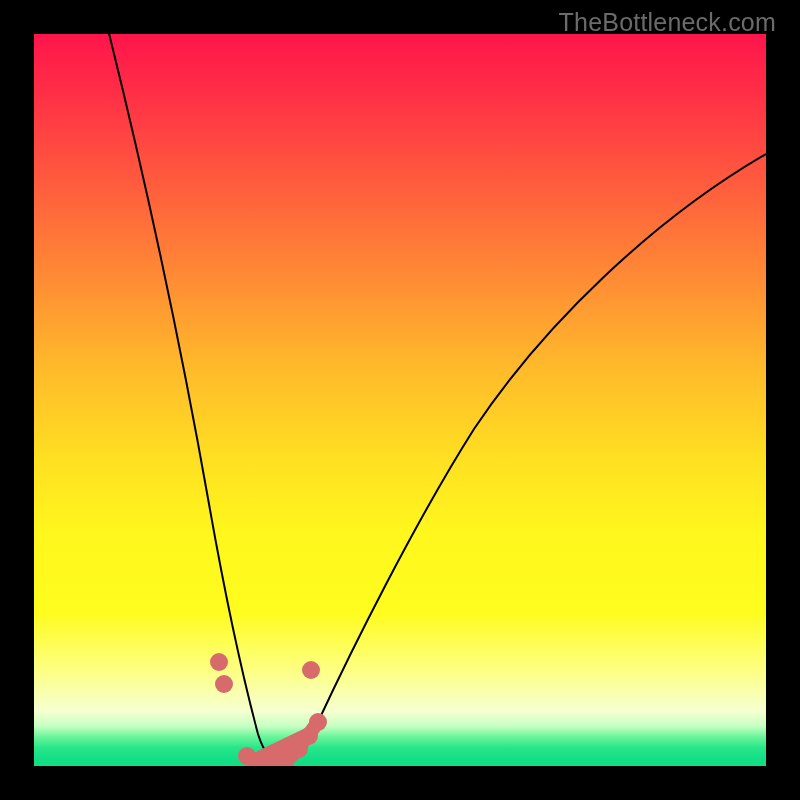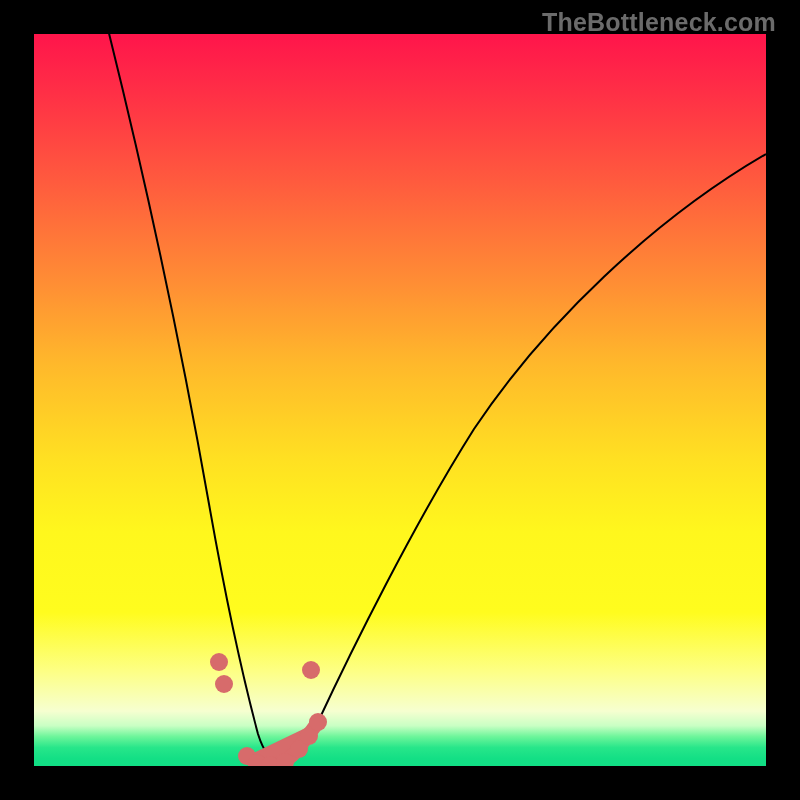--- a/index.html
+++ b/index.html
@@ -51,21 +51,21 @@
       #13df85 99%,
       #11de85 100%
     );
   }
   .watermark {
     position: absolute;
     top: 8px;
     right: 24px;
     color: #6b6b6b;
     font-size: 25px;
-    font-weight: 700;
+    font-weight: 400;
     letter-spacing: 0.2px;
   }
   svg.curves {
     position: absolute;
     left: 0;
     top: 0;
     width: 732px;
     height: 732px;
   }
   .curve-line {

